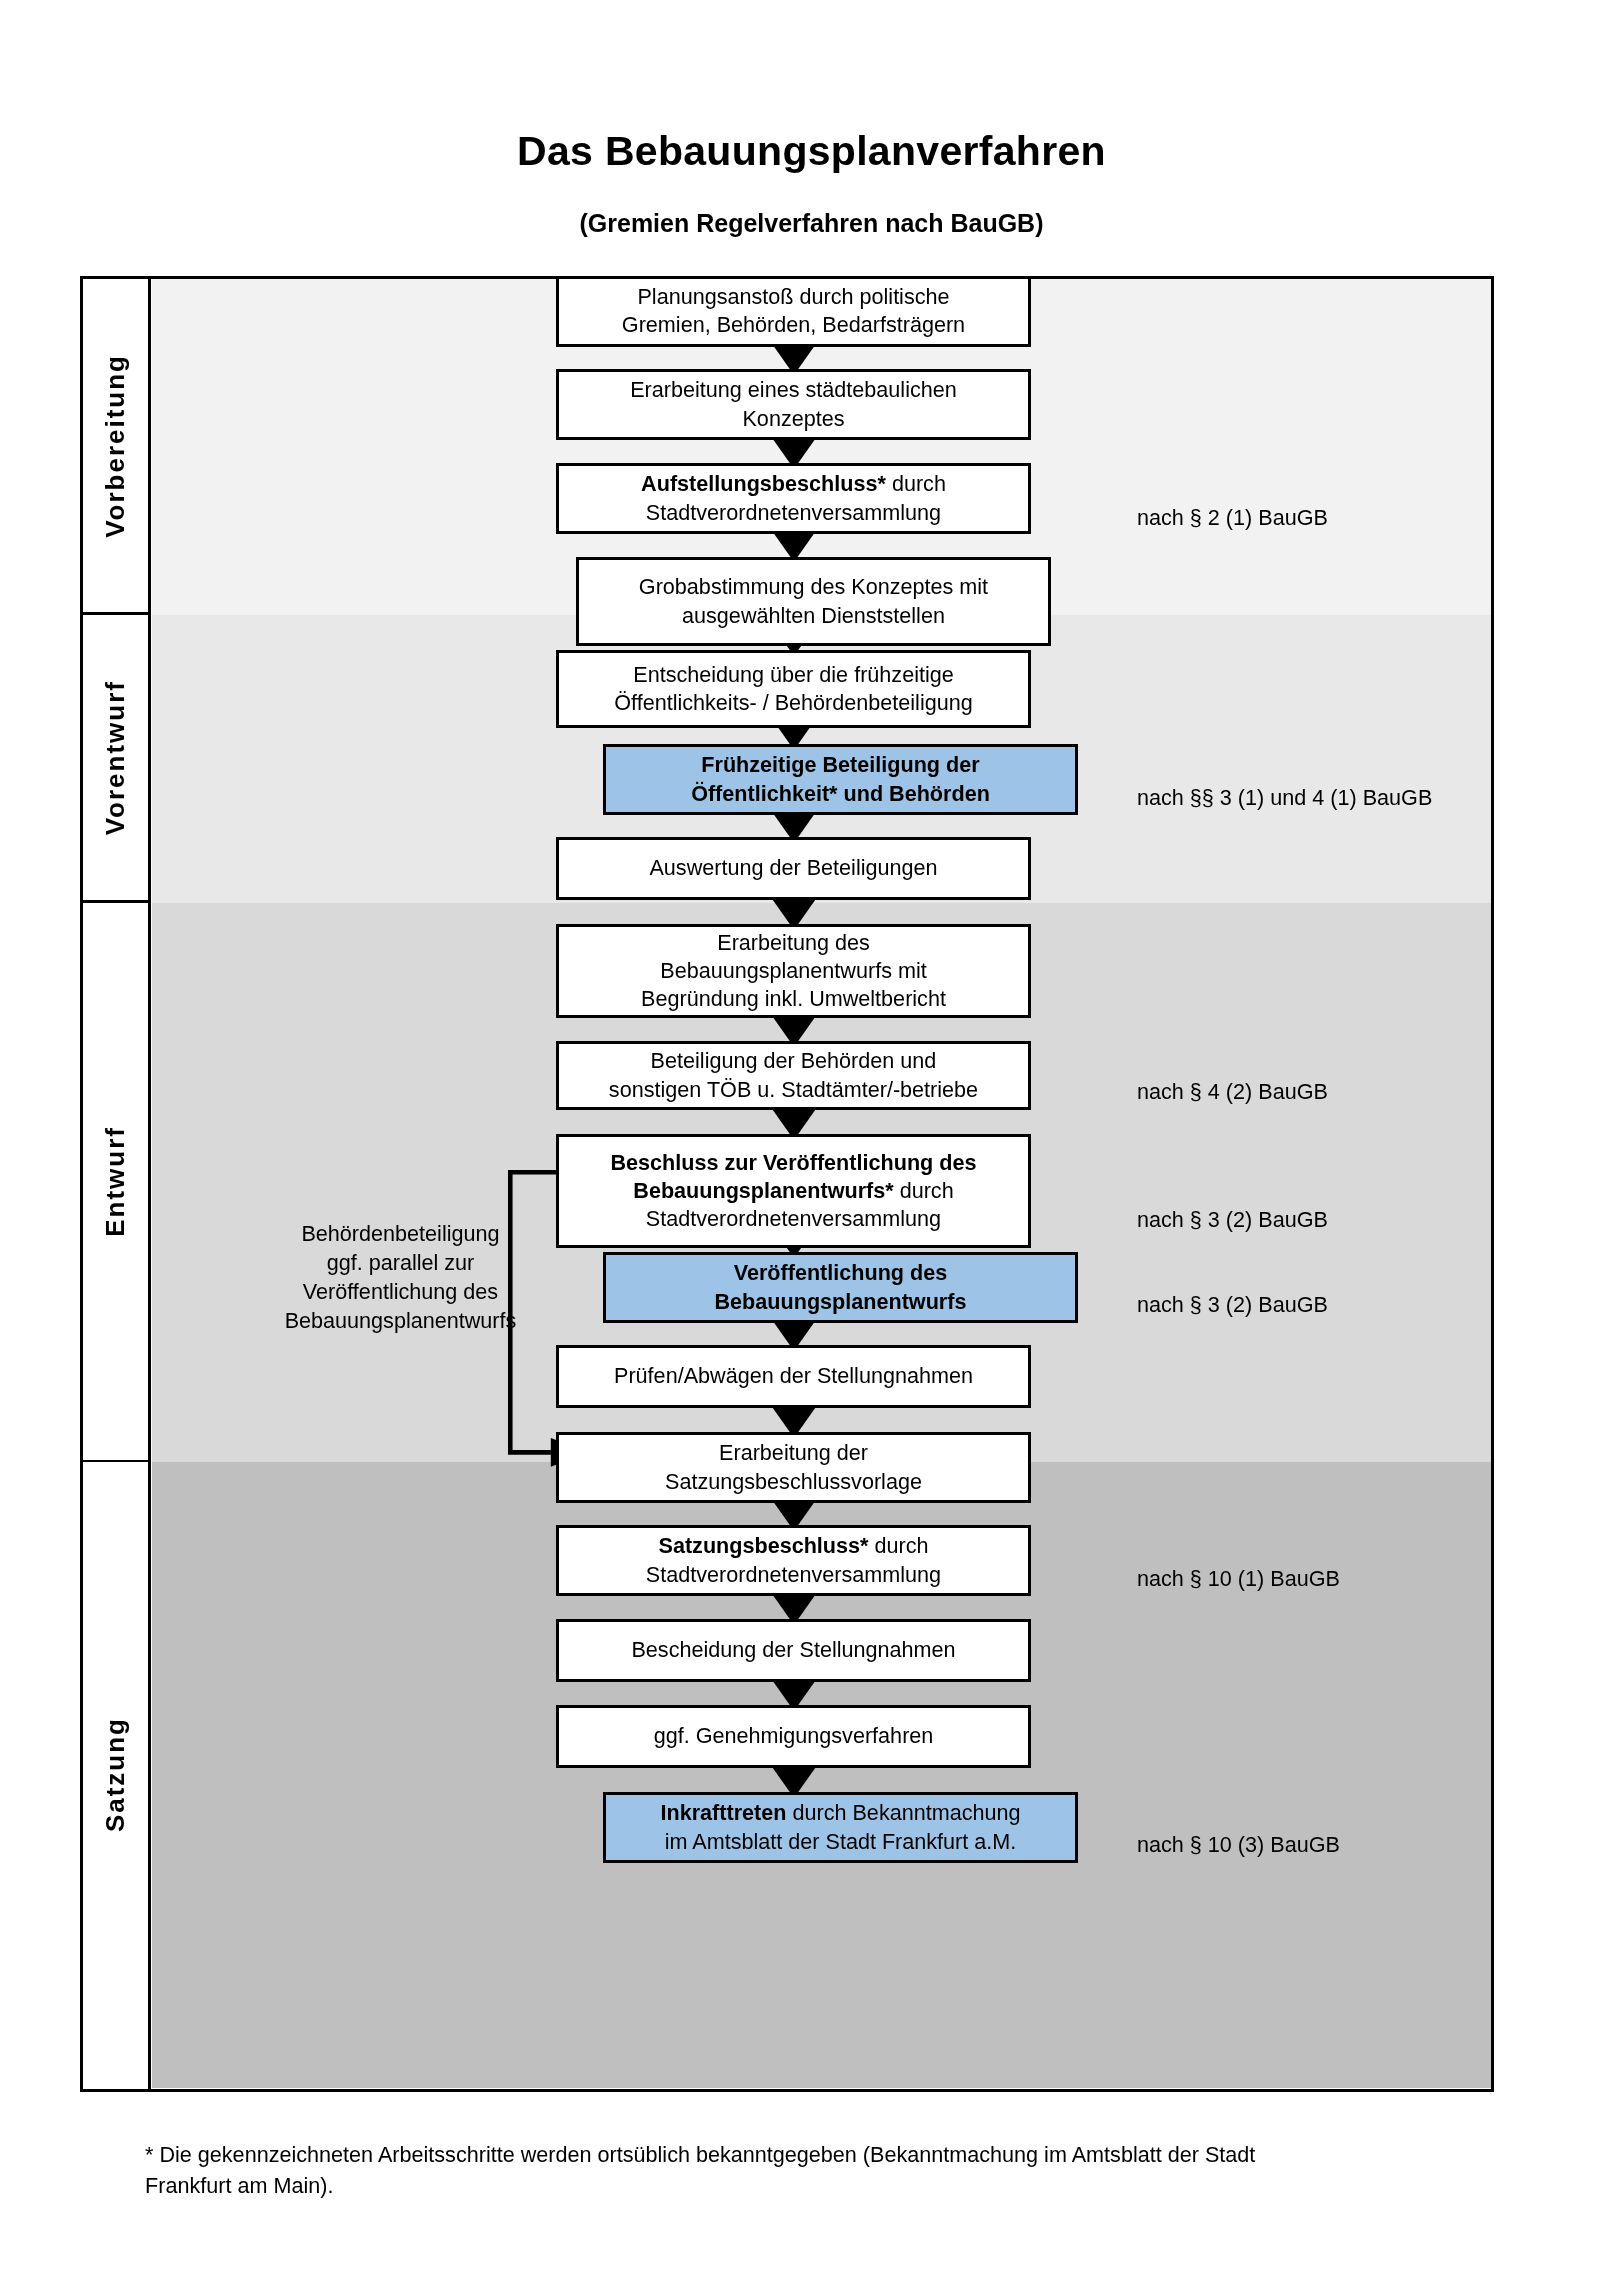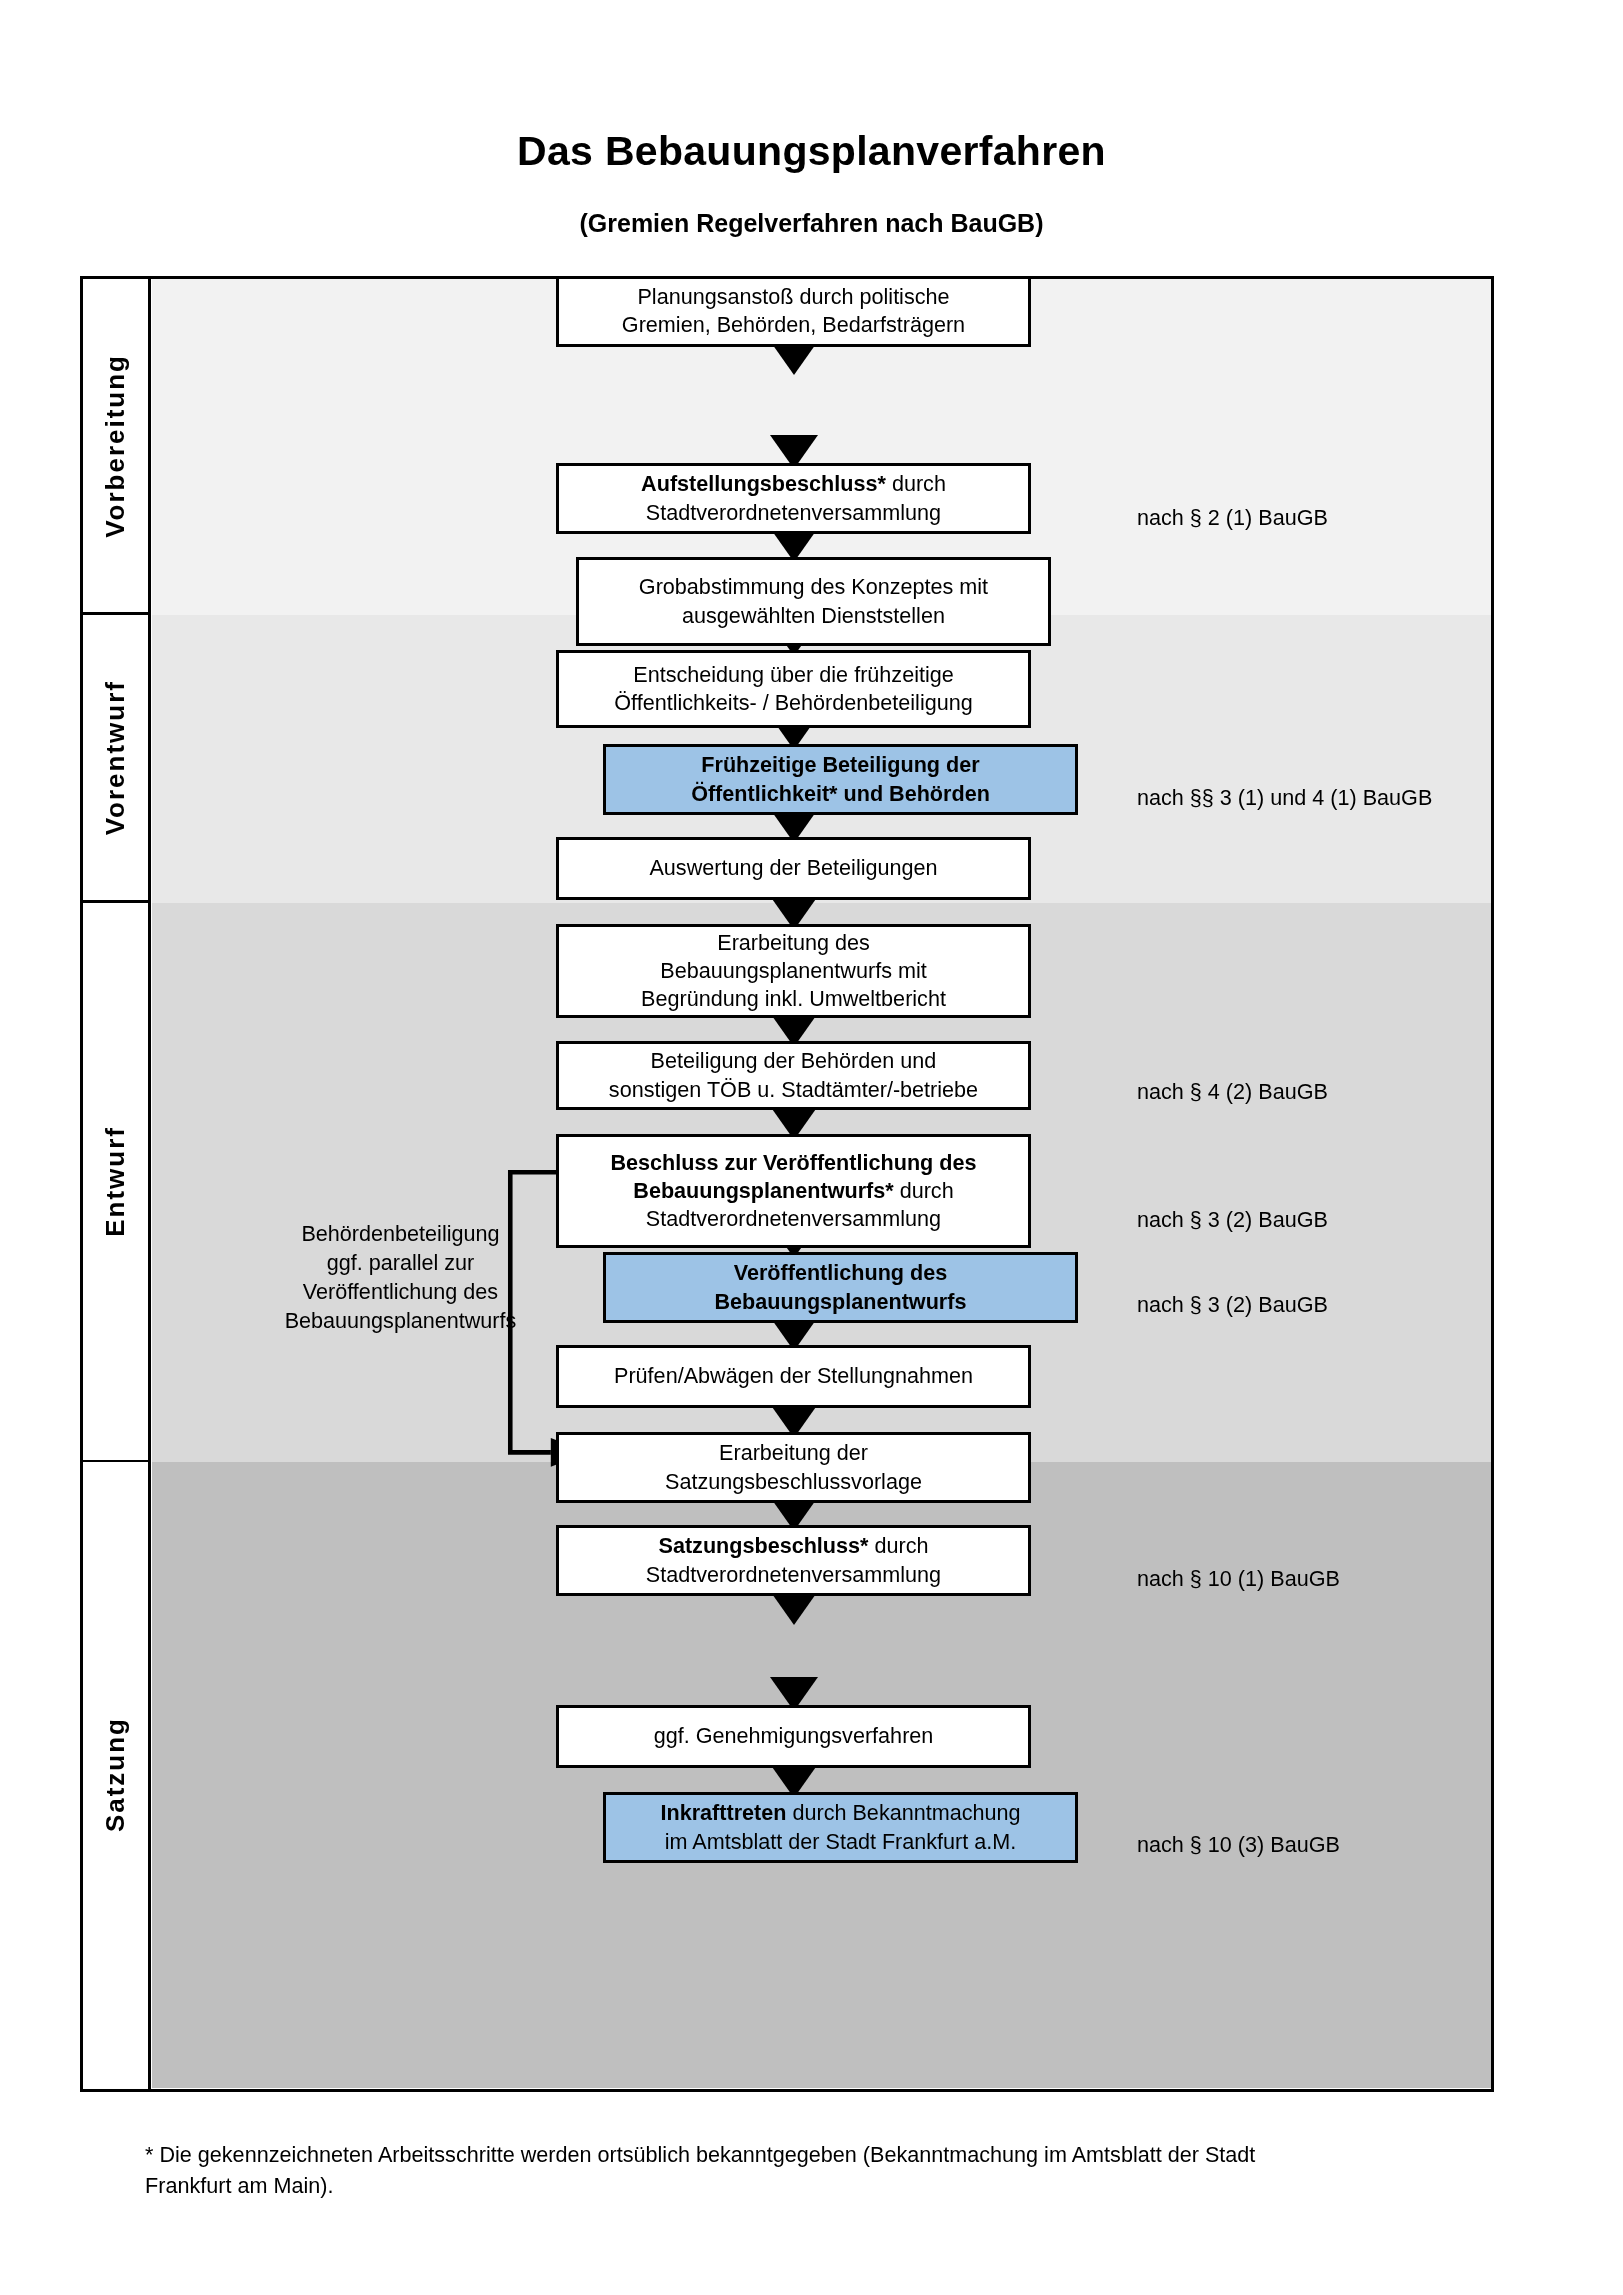--- a/index.html
+++ b/index.html
@@ -127,20 +127,26 @@
   </div>
 
   <div class="pbox" style="left:473px;top:-3.3px;width:475px;height:71px;">
     <div>
       <div>Planungsanstoß durch politische</div>
       <div>Gremien, Behörden, Bedarfsträgern</div>
     </div>
   </div>
   <div class="arrow" style="left:687px;top:62px;"></div>
 
+  <div class="pbox" style="left:473px;top:90px;width:475px;height:71px;">
+    <div>
+      <div>Erarbeitung eines städtebaulichen</div>
+      <div>Konzeptes</div>
+    </div>
+  </div>
   <div class="arrow" style="left:687px;top:156px;"></div>
 
   <div class="pbox" style="left:473px;top:184px;width:475px;height:71px;">
     <div>
       <div><b>Aufstellungsbeschluss*</b><span> durch</span></div>
       <div>Stadtverordnetenversammlung</div>
     </div>
   </div>
   <div class="arrow" style="left:687px;top:249px;"></div>
 
@@ -225,20 +231,25 @@
   <div class="arrow" style="left:687px;top:1218px;"></div>
 
   <div class="pbox" style="left:473px;top:1246px;width:475px;height:71px;">
     <div>
       <div><b>Satzungsbeschluss*</b><span> durch</span></div>
       <div>Stadtverordnetenversammlung</div>
     </div>
   </div>
   <div class="arrow" style="left:687px;top:1312px;"></div>
 
+  <div class="pbox" style="left:473px;top:1340px;width:475px;height:63px;">
+    <div>
+      <div>Bescheidung der Stellungnahmen</div>
+    </div>
+  </div>
   <div class="arrow" style="left:687px;top:1398px;"></div>
 
   <div class="pbox" style="left:473px;top:1426px;width:475px;height:63px;">
     <div>
       <div>ggf. Genehmigungsverfahren</div>
     </div>
   </div>
   <div class="arrow" style="left:687px;top:1485px;"></div>
 
   <div class="pbox blue" style="left:473px;top:1513px;width:475px;height:71px;">

